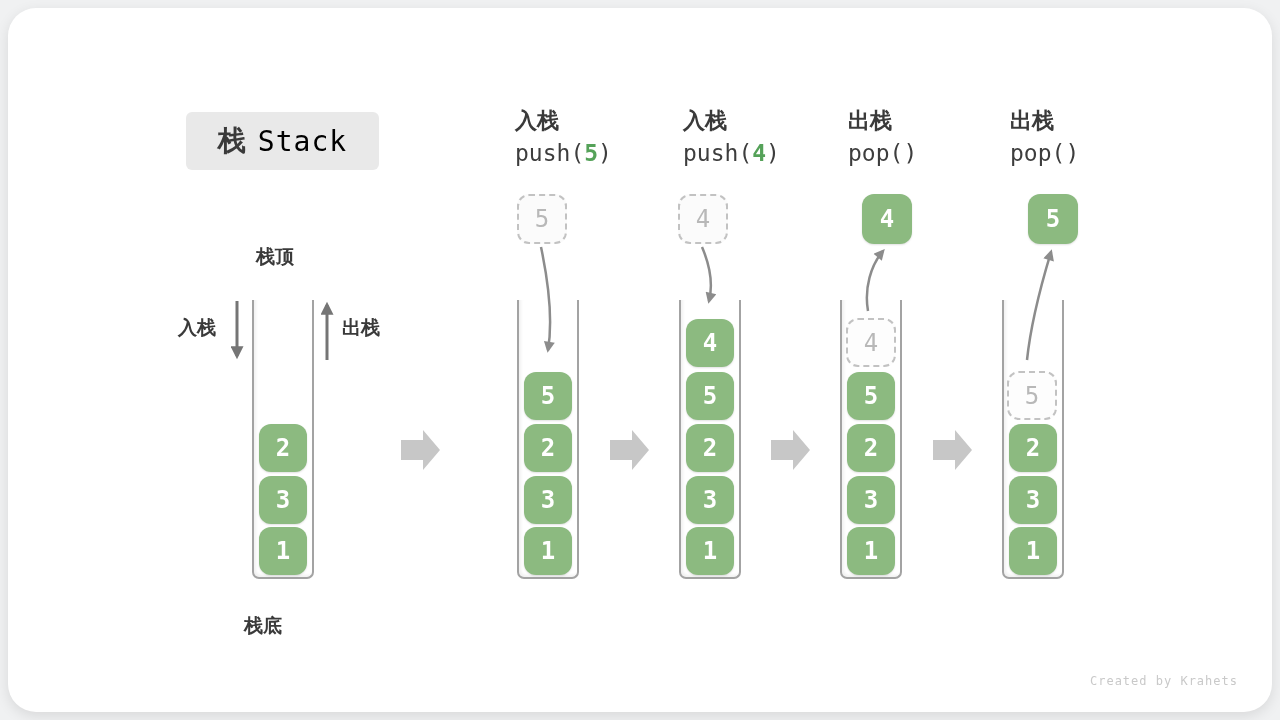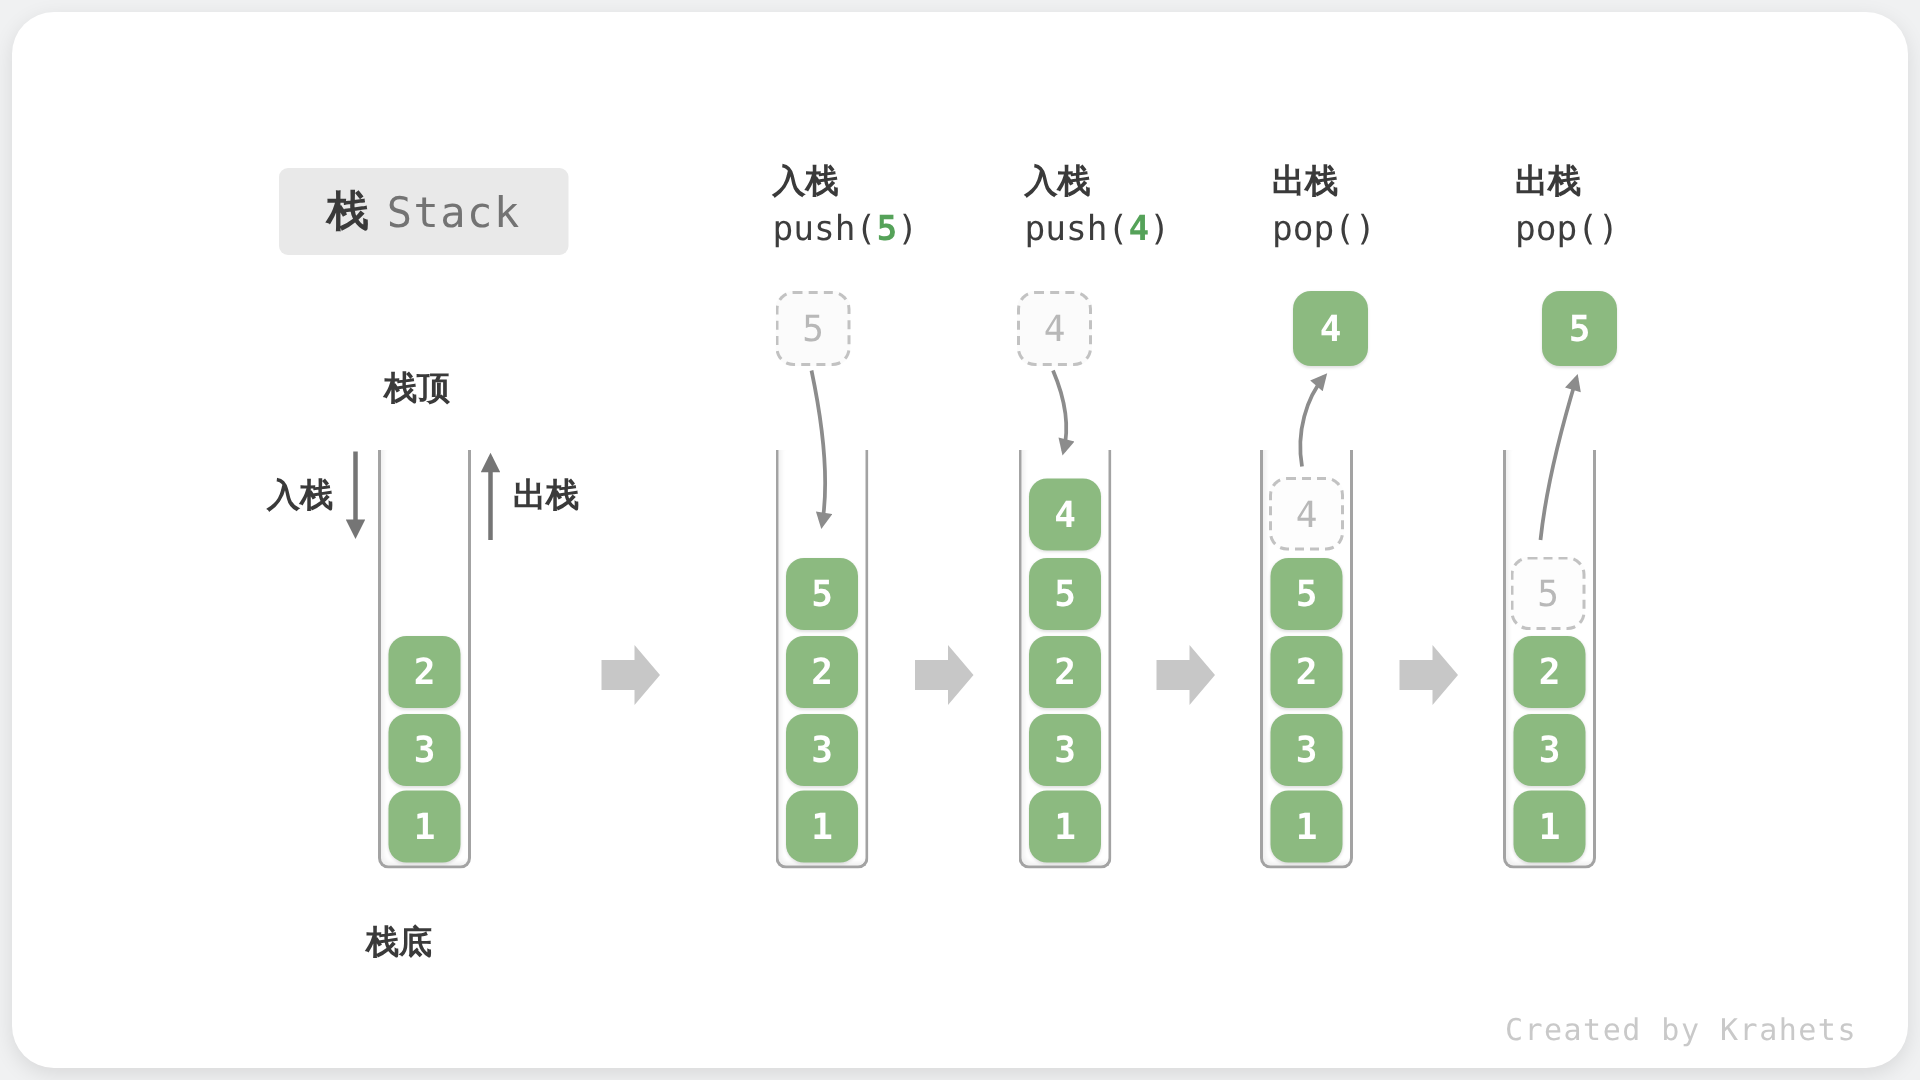--- a/index.html
+++ b/index.html
@@ -11,30 +11,30 @@
     box-shadow:0 4px 14px rgba(0,0,0,0.10);
   }
   
   .badge {
     position:absolute; left:186px; top:112px; width:193px; height:58px;
     background:#e9e9e9; border-radius:6px;
     display:flex; align-items:center; justify-content:center; gap:12px;
     color:#3a3a3a;
   }
   .badge .zh { font-size:28px; font-weight:700; }
-  .badge .en { font-size:28px; font-family:"DejaVu Sans Mono", monospace; letter-spacing:1px; color:#737373; }
+  .badge .en { font-size:28px; font-family:"DejaVu Sans Mono", monospace; letter-spacing:1px; color:#000000; }
 
   
   .op { position:absolute; top:106px; color:#3a3a3a; }
   .op-zh { font-size:22px; font-weight:700; height:34px; }
   .op-code { font-family:"DejaVu Sans Mono", monospace; font-size:23px; font-weight:500; color:#3d3d3d; }
   .op-code .arg { color:#55a259; font-weight:700; }
 
   
-  .lbl { position:absolute; font-size:22px; font-weight:700; color:#3a3a3a; white-space:nowrap; }
+  .lbl { position:absolute; font-size:19px; font-weight:700; color:#3a3a3a; white-space:nowrap; }
 
   
   .stack {
     position:absolute; top:300px; width:62px; height:279px;
     background:#ffffff;
     border-left:2px solid #a3a3a3; border-right:2px solid #a3a3a3; border-bottom:2px solid #a3a3a3;
     border-bottom-left-radius:7px; border-bottom-right-radius:7px;
     box-shadow:inset 2px -2px 3px rgba(0,0,0,0.06);
   }
 
@@ -63,21 +63,21 @@
     border-radius:12px; background:#8cba80; color:#ffffff;
     font-family:"DejaVu Sans Mono", monospace; font-size:24px; font-weight:700;
     display:flex; align-items:center; justify-content:center; width:100%; height:100%;
     box-shadow:0 1px 2px rgba(0,0,0,0.12);
   }
 
   svg.overlay { position:absolute; left:0; top:0; width:1280px; height:720px; pointer-events:none; }
 
   .footer {
     position:absolute; top:674px; right:42px;
-    font-family:"DejaVu Sans Mono", monospace; font-size:20px; letter-spacing:1px;
+    font-family:"DejaVu Sans Mono", monospace; font-size:12px; letter-spacing:1px;
     color:#c9c9c9;
   }
 </style>
 </head>
 <body>
 
 <div class="page">
   <div class="card"></div>
 
   <div class="badge">

